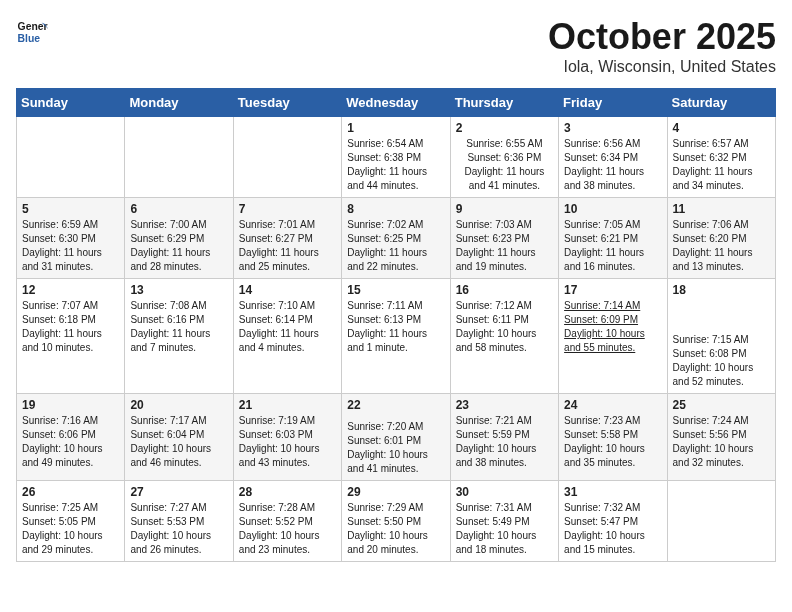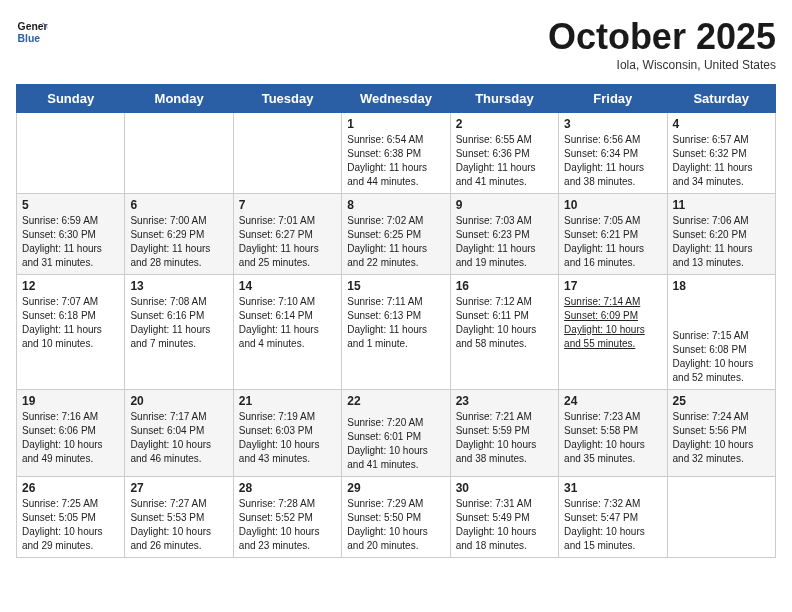--- a/index.html
+++ b/index.html
@@ -27,35 +27,35 @@
     }
     .title-area {
       text-align: right;
     }
     .month-title {
       font-size: 36px;
       font-weight: bold;
       color: #1a1a1a;
     }
     .location {
-      font-size: 12px;
+      font-size: 16px;
       color: #333;
     }
     .calendar {
       width: 100%;
       border-collapse: collapse;
       border: 1px solid #ccc;
     }
     .calendar th {
       background-color: #2a5fa5;
       color: #fff;
       font-size: 13px;
       font-weight: bold;
       padding: 6px 4px;
-      text-align: center;
+      text-align: left;
       border: 1px solid #2a5fa5;
       margin-top: 34px;
     }
     .calendar td {
       width: calc(100% / 7);
       vertical-align: top;
       border: 1px solid #ccc;
       padding: 4px 5px;
       font-size: 11px;
       color: #222;
@@ -123,21 +123,21 @@
         <td class="empty-cell"></td>
         <td>
           <span class="day-num">1</span>
           <div class="day-info" style="white-space: pre-line;">Sunrise: 6:54 AM
 Sunset: 6:38 PM
 Daylight: 11 hours
 and 44 minutes.</div>
         </td>
         <td>
           <span class="day-num">2</span>
-          <div class="day-info" style="white-space: pre-line;">Sunrise: 6:55 AM
+          <div class="day-info" style="white-space: pre-line; text-align: center;">Sunrise: 6:55 AM
 Sunset: 6:36 PM
 Daylight: 11 hours
 and 41 minutes.</div>
         </td>
         <td>
           <span class="day-num">3</span>
           <div class="day-info" style="white-space: pre-line;">Sunrise: 6:56 AM
 Sunset: 6:34 PM
 Daylight: 11 hours
 and 38 minutes.</div>

